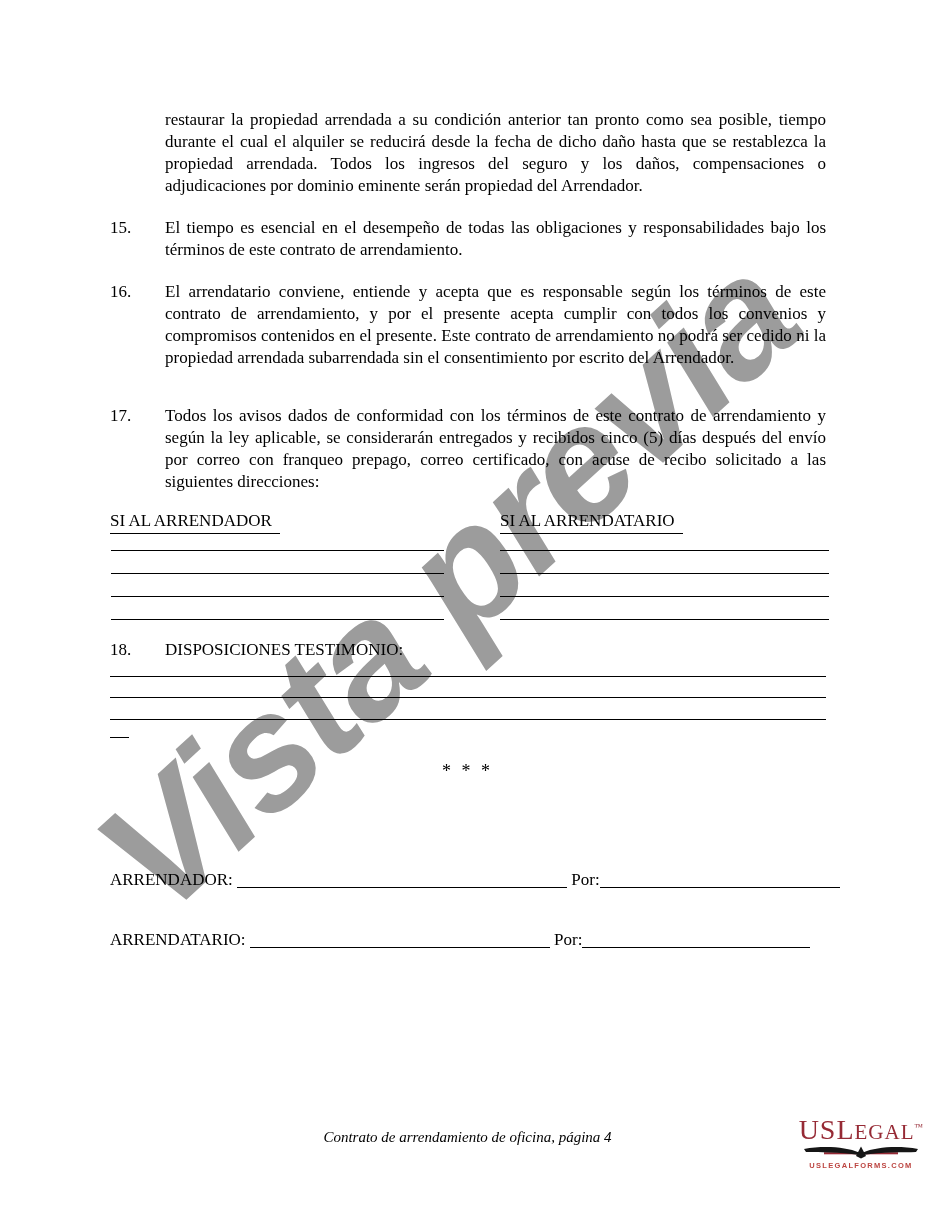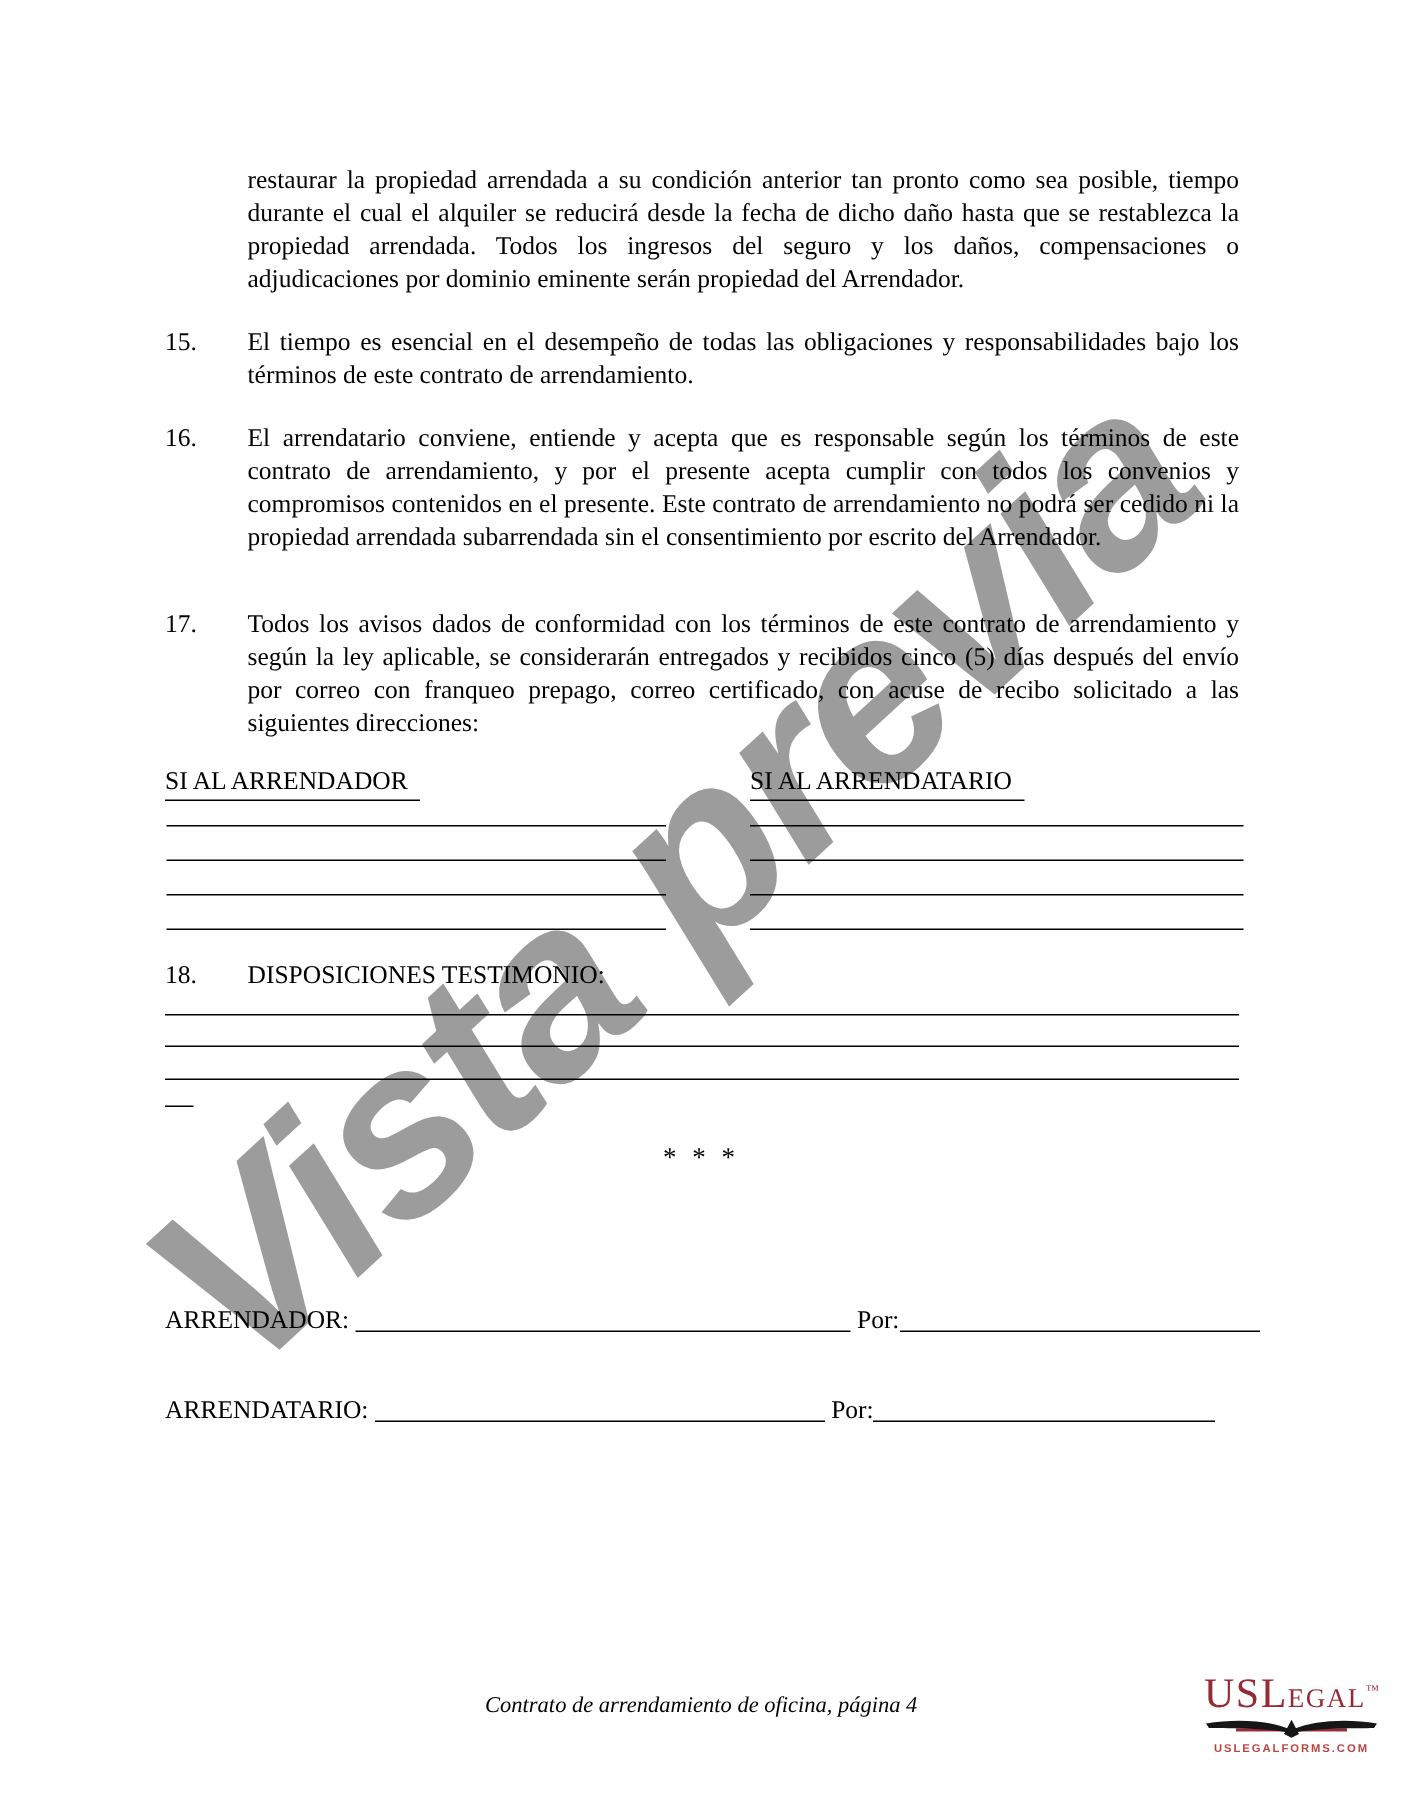--- a/index.html
+++ b/index.html
@@ -32,21 +32,21 @@
   .witness{top:806px}
   .sig1{top:869px}.sig2{top:929px}
   .blank{display:inline-block;border-bottom:1.6px solid #000;height:14px;
          vertical-align:baseline;transform:translateY(3px);}
   .w41{width:41px}.w80{width:80px}.w20{width:20px}
   .w330{width:330px}.w240{width:240px}.w300{width:300px}.w228{width:228px}
   .footer{position:absolute;top:1126px;left:0;width:935px;text-align:center;font-size:15px;font-style:italic;}
   .logo{position:absolute;left:790px;top:1116px;width:142px;text-align:center;line-height:1;}
   .brand{white-space:nowrap;color:#962a35;font-family:"Liberation Serif",serif;}
   .brand .bl{font-size:28px;letter-spacing:1px;}
-  .brand .bs{font-size:18px;letter-spacing:1px;font-family:Liberation Serif, serif;}
+  .brand .bs{font-size:21px;letter-spacing:1px;font-family:Liberation Serif, serif;}
   .brand .tm{font-size:9px;vertical-align:9px;}
   .wings{display:block;margin:1px auto 0 auto;}
   .site{margin-top:2px;font-family:"Liberation Sans",sans-serif;font-size:7.5px;
         font-weight:bold;color:#bc4440;letter-spacing:1.3px;}
 </style>
 </head>
 <body>
 
 <div class="page">
 

